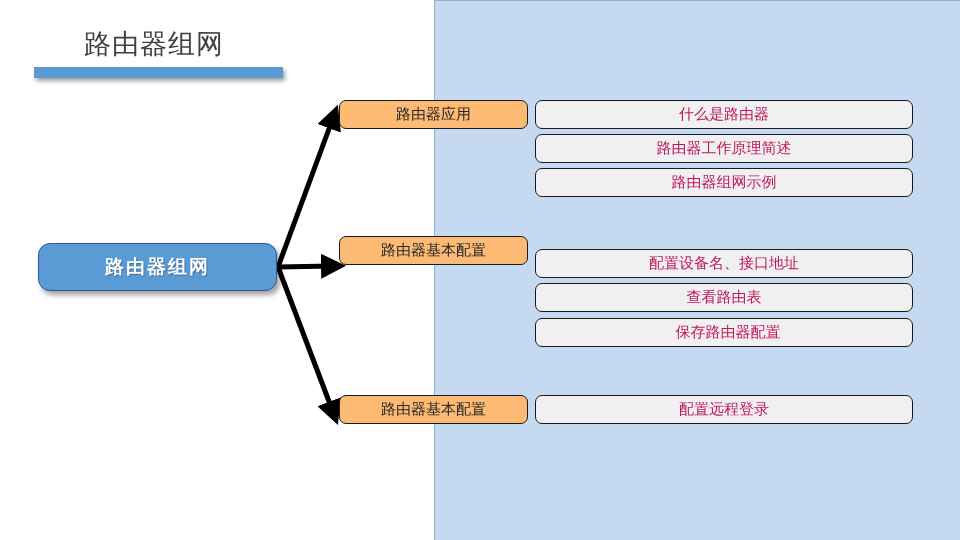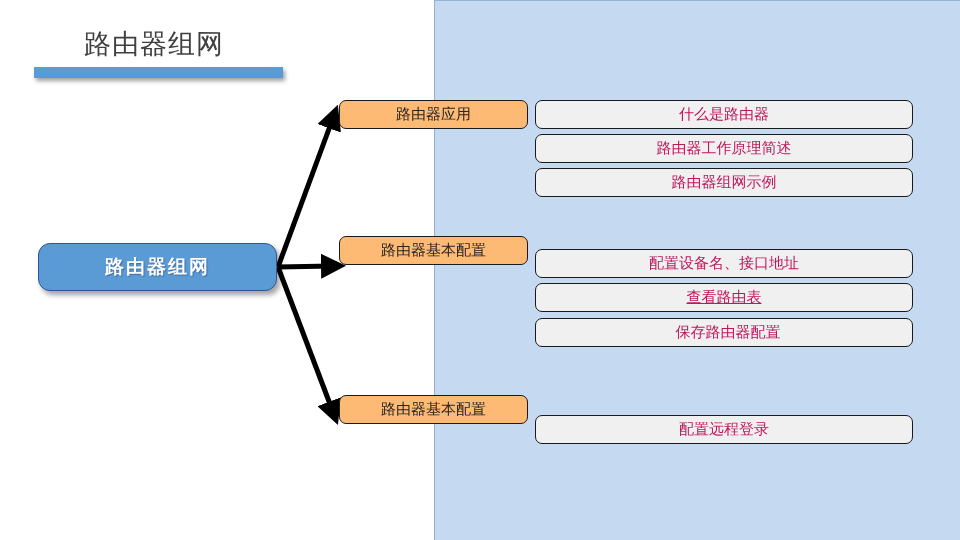--- a/index.html
+++ b/index.html
@@ -148,19 +148,19 @@
 
   <div id="root-node">路由器组网</div>
 
   <div class="branch-box" id="branch-0">路由器应用</div>
   <div class="leaf-box" style="top:100px;">什么是路由器</div>
   <div class="leaf-box" style="top:134px;">路由器工作原理简述</div>
   <div class="leaf-box" style="top:168px;">路由器组网示例</div>
 
   <div class="branch-box" id="branch-1">路由器基本配置</div>
   <div class="leaf-box" style="top:249px;text-align:center;">配置设备名、接口地址</div>
-  <div class="leaf-box" style="top:283px;text-decoration:underline;">查看路由表</div>
+  <div class="leaf-box" style="top:283px;">查看路由表</div>
   <div class="leaf-box" style="top:318px;padding-left:8px;">保存路由器配置</div>
 
   <div class="branch-box" id="branch-2">路由器基本配置</div>
-  <div class="leaf-box" style="top:395px;margin-top:20px;">配置远程登录</div>
+  <div class="leaf-box" style="top:395px;">配置远程登录</div>
 
 </div>
 
 </body></html>

